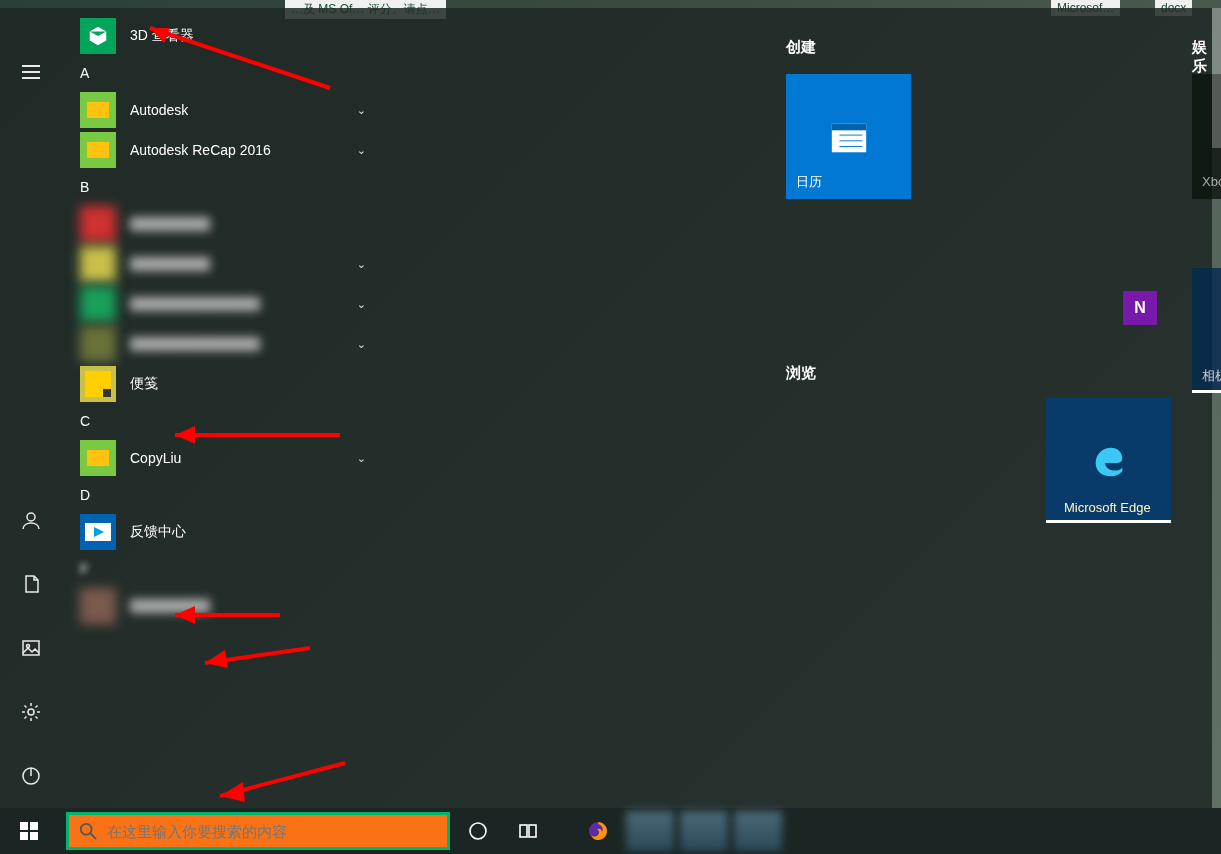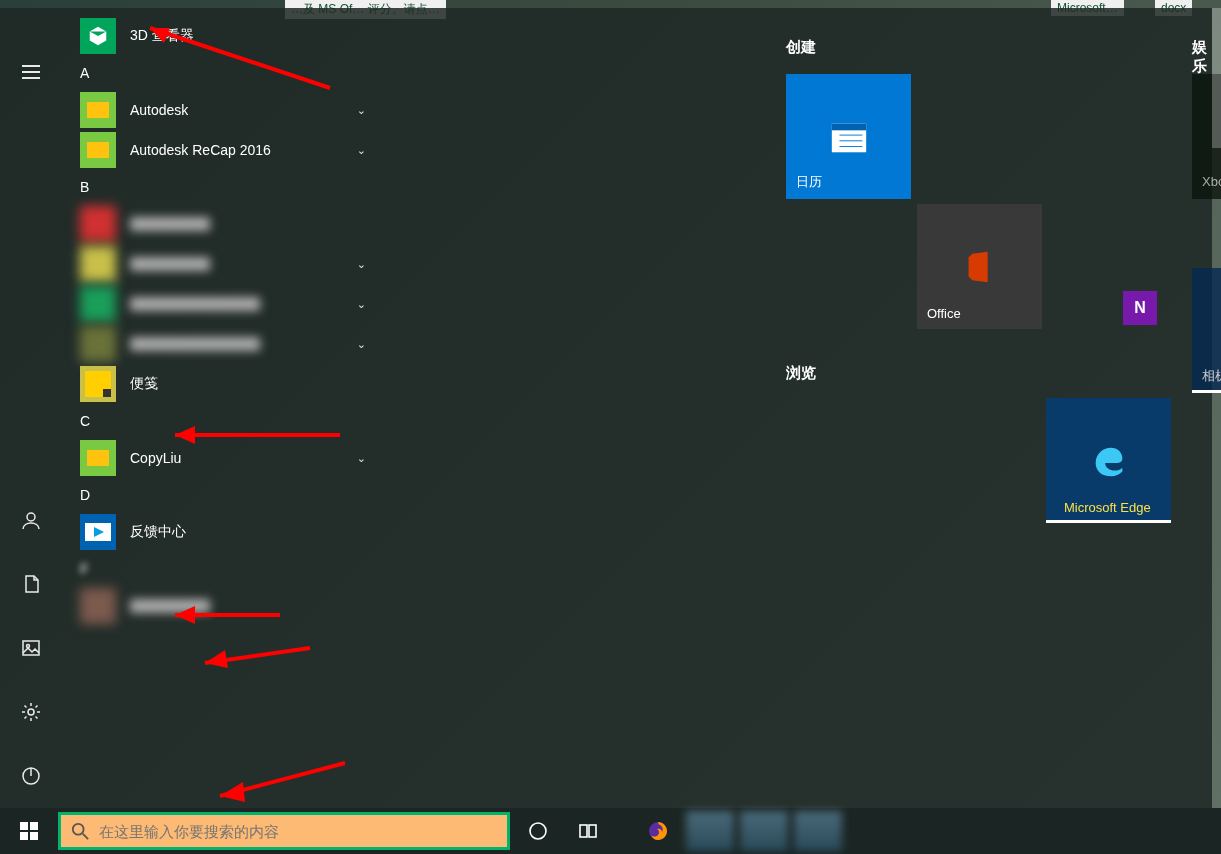--- a/index.html
+++ b/index.html
@@ -86,33 +86,33 @@
 .arrow-line{stroke:#ff0000;stroke-width:4;}
 
 
 .scrollbar{position:absolute;right:0;top:8px;width:9px;height:800px;background:rgba(255,255,255,.05);}
 .scrollthumb{width:9px;height:140px;background:rgba(255,255,255,.25);margin-top:0;}
 
 
 .taskbar{position:absolute;left:0;bottom:0;width:1221px;height:46px;background:#1b2523;display:flex;align-items:center;}
 .start-btn{width:58px;height:46px;display:flex;align-items:center;justify-content:center;cursor:pointer;}
 .start-btn svg{width:18px;height:18px;fill:#fff;}
-.searchbox{margin-left:0;width:452px;height:38px;background:#fdba74;border:3px solid #00b46e;display:flex;align-items:center;padding:0 10px;}
+.searchbox{margin-left:8px;width:384px;height:38px;background:#f97316;border:3px solid #00b46e;display:flex;align-items:center;padding:0 10px;}
 .searchbox svg{width:18px;height:18px;stroke:#555;fill:none;stroke-width:2;margin-right:10px;}
 .searchbox input{border:none;outline:none;font-size:15px;flex:1;background:transparent;color:#333;}
 .tb-icon{width:44px;height:46px;display:flex;align-items:center;justify-content:center;cursor:pointer;margin-left:6px;}
 .tb-icon svg{width:20px;height:20px;stroke:#fff;fill:none;stroke-width:1.6;}
 .tb-icon.ff svg{fill:#ff9500;stroke:none;}
 .tb-running{width:48px;height:40px;background:linear-gradient(#4a6a7a,#2a4a5a);margin-left:6px;filter:blur(4px);}
 </style>
 </head>
 <body>
 
 <div class="doc-frag doc-frag1">…及 MS Of…   评分。请点…</div>
-<div class="doc-frag doc-frag2">Microsoft…</div>
+<div class="doc-frag doc-frag2">Microsof…</div>
 <div class="doc-frag doc-frag3">docx</div>
 
 <div class="start-menu">
 
   <div class="rail">
     <div class="rail-btn">
         <div class="hamburger"></div>
       </div>
     <div class="spacer"></div>
     <div class="rail-btn">
@@ -231,45 +231,39 @@
     <div id="t-cal" class="tile tile-cal tiles-abs">
       <svg viewBox="0 0 44 44">
           <rect x="4" y="8" width="36" height="30" fill="#fff"></rect>
           <rect x="4" y="8" width="36" height="7" fill="#0063b1"></rect>
           <line x1="12" y1="20" x2="36" y2="20" stroke="#0078d4"></line>
           <line x1="12" y1="26" x2="36" y2="26" stroke="#0078d4"></line>
           <line x1="12" y1="32" x2="36" y2="32" stroke="#0078d4"></line>
         </svg>
       <div class="t-label">日历</div>
     </div>
-    <div id="t-office" class="tile tile-office tiles-abs">
-      <svg viewBox="0 0 44 44">
-          <path d="M14 8 L30 6 L30 38 L14 36 L10 32 L10 12 Z" fill="#d83b01"></path>
-        </svg>
-      <div class="t-label">Office</div>
-    </div>
     <div id="t-onenote" class="tile tile-onenote tiles-abs s">
       <div class="nbox">N</div>
     </div>
 
     <div id="t-xbox" class="tile tile-xbox tiles-abs">
 
       <div class="t-label" style="color:#aaa">Xbox 控制台…</div>
     </div>
 
     <div id="t-camera" class="tile tile-camera tiles-abs">
 
       <div class="t-label" style="color:#ccc">相机</div>
       <div class="underline"></div>
     </div>
     <div id="t-edge" class="tile tile-edge tiles-abs">
       <svg viewBox="0 0 44 44">
           <path d="M8 24c0-9 7-16 16-16 7 0 12 5 12 11 0 4-3 5-6 5H18c0 5 5 8 10 8 3 0 6-1 8-3v4c-3 3-7 5-12 5C14 38 8 32 8 24z" fill="#3cc8f4"></path>
         </svg>
-      <div class="t-label" style="color:#fde047;left:18px">Microsoft Edge</div>
+      <div class="t-label" style="color:#fef9c3;left:18px">Microsoft Edge</div>
       <div class="underline"></div>
     </div>
   </div>
 </div>
 
 <div class="scrollbar">
   <div class="scrollthumb"></div>
 </div>
 
 <svg class="arrow" style="left:130px;top:18px;width:210px;height:80px">

